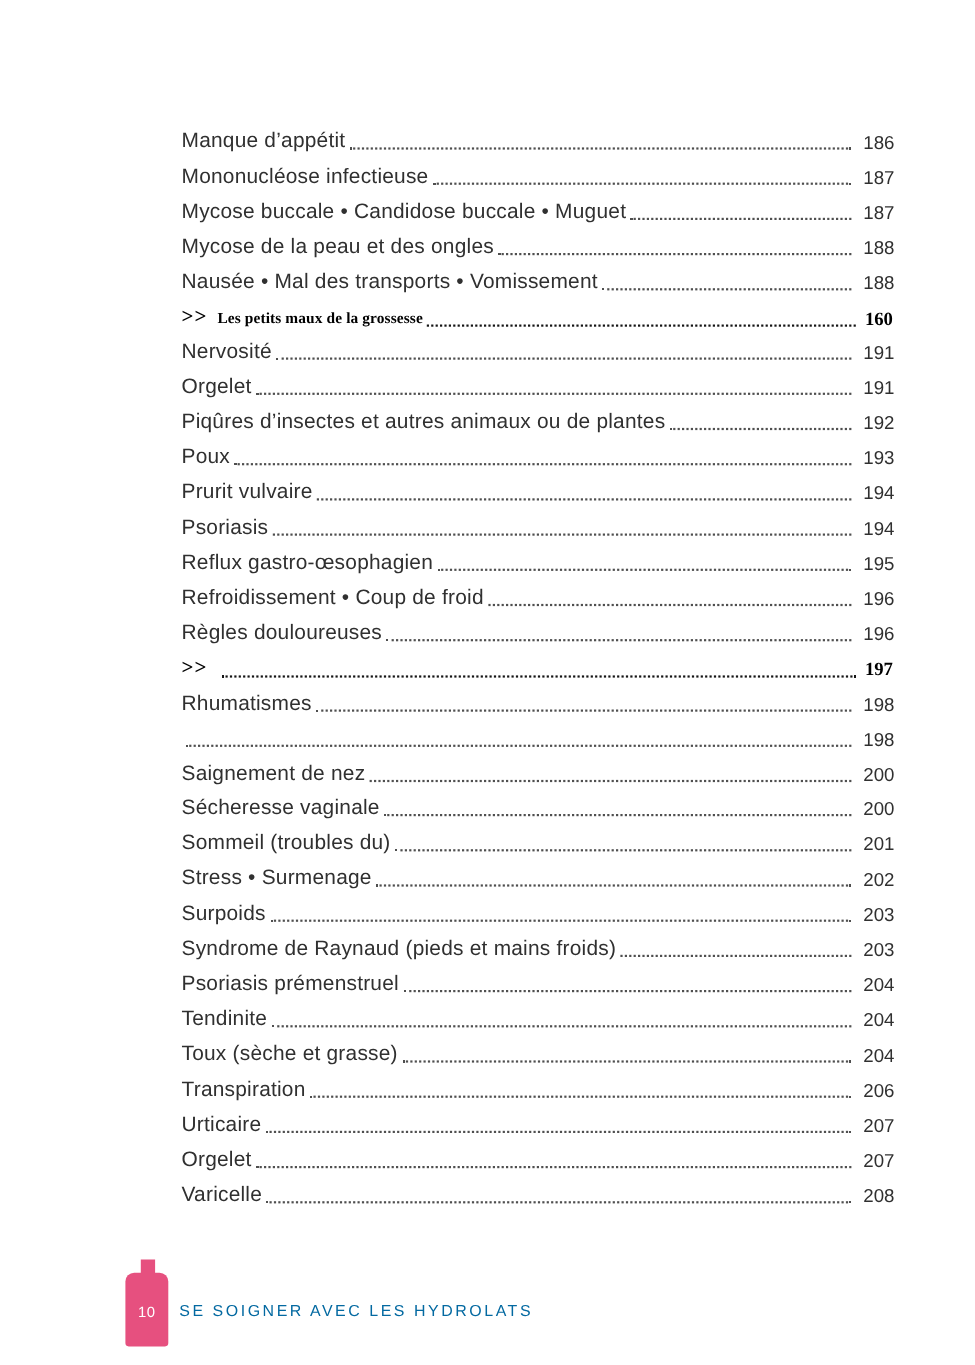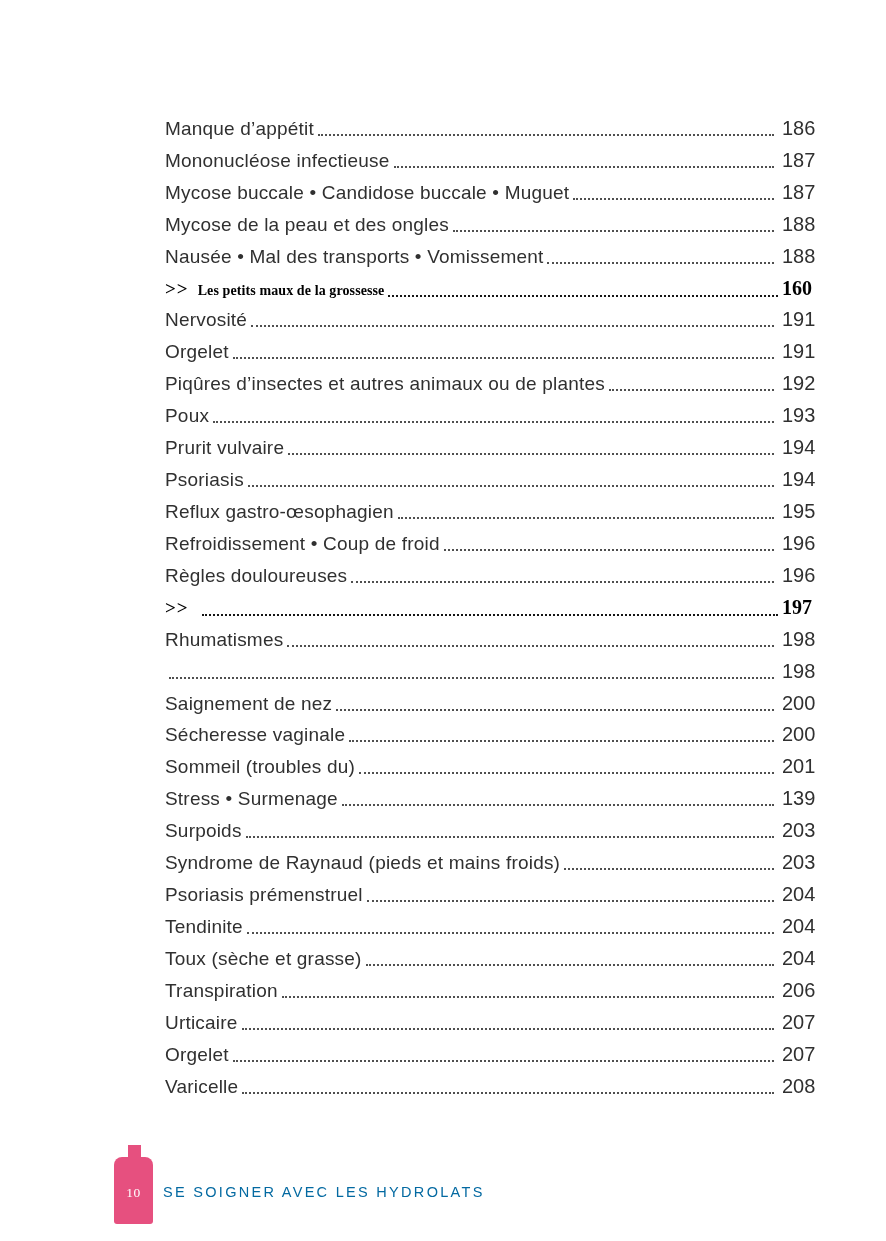--- a/index.html
+++ b/index.html
@@ -55,42 +55,41 @@
     flex: 1;
     border-bottom: 2px dotted #4f4f4f;
     margin: 0 3px 2px 4px;
     min-width: 10px;
   }
   .section .dots {
     border-bottom: 2.5px dotted #151515;
     margin-bottom: 1px;
   }
   .row .pagenum {
-    font-size: 20px;
+    font-size: 17px;
     color: #303030;
     line-height: 1;
     min-width: 34px;
-    text-align: left;
+    text-align: center;
     margin-left: 5px;
   }
   .section .pagenum {
     font-family: "Liberation Serif", serif;
     font-weight: bold;
     color: #000;
     margin-left: 1px;
   }
   
   .footer { position: absolute; left: 0; top: 1140px; width: 100%; height: 101px; }
   .bottle {
     position: absolute;
     left: 114px;
     top: 5px;
     width: 39px;
     height: 79px;
-    font-family: Liberation Serif, serif;
   }
   .bottle-neck {
     position: absolute;
     top: 0;
     left: 14px;
     width: 13px;
     height: 16px;
   }
   .bottle-body {
     position: absolute;
@@ -267,21 +266,21 @@
       <span class="prefix"></span>
       <span class="label">Sommeil (troubles du)</span>
       <span class="dots"></span>
       <span class="pagenum">201</span>
     </div>
 
     <div class="row">
       <span class="prefix"></span>
       <span class="label">Stress • Surmenage</span>
       <span class="dots"></span>
-      <span class="pagenum">139</span>
+      <span class="pagenum">202</span>
     </div>
 
     <div class="row">
       <span class="prefix"></span>
       <span class="label">Surpoids</span>
       <span class="dots"></span>
       <span class="pagenum">203</span>
     </div>
 
     <div class="row">

